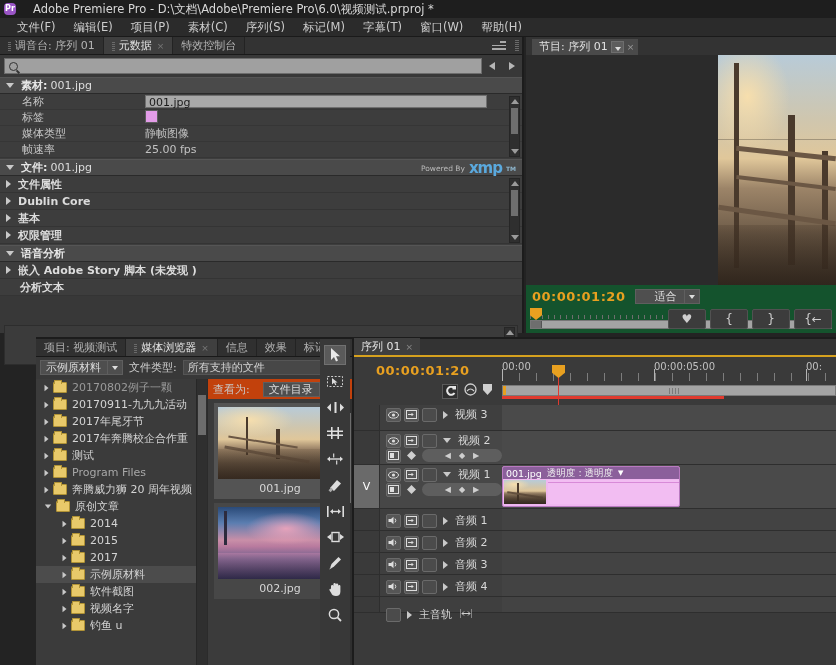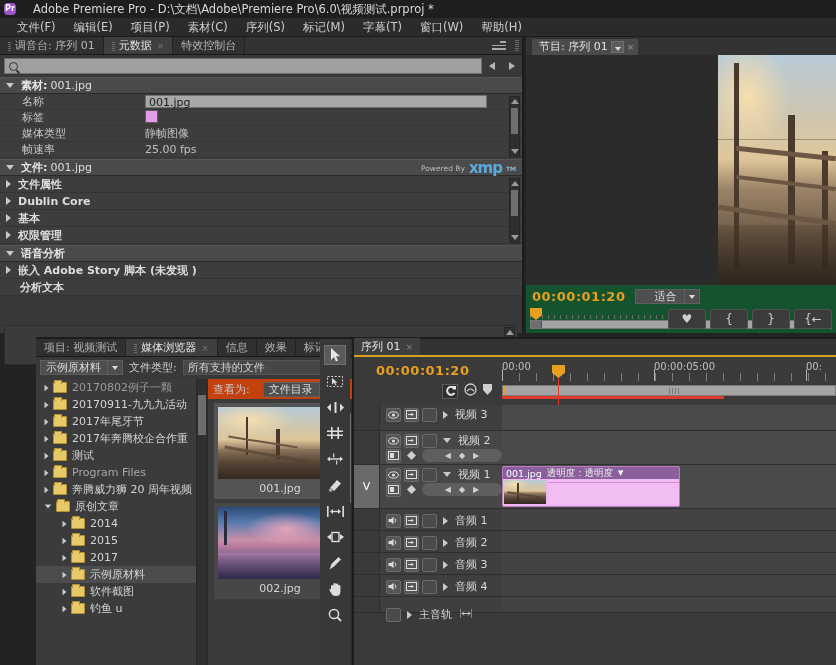--- a/index.html
+++ b/index.html
@@ -482,20 +482,25 @@
           <span>示例原材料</span>
       </div>
       <div class="trow" style="padding-left:26px;">
         <span class="tri right s"></span>
           <span class="folder"></span>
           <span>软件截图</span>
       </div>
       <div class="trow" style="padding-left:26px;">
         <span class="tri right s"></span>
           <span class="folder"></span>
+          <span>视频名字</span>
+      </div>
+      <div class="trow" style="padding-left:26px;">
+        <span class="tri right s"></span>
+          <span class="folder"></span>
           <span>钓鱼 u</span>
       </div>
 
       <div class="treescroll">
           <div class="tb"></div>
         </div>
     </div>
 
     <div id="thumbs">
       <div id="viewas">

